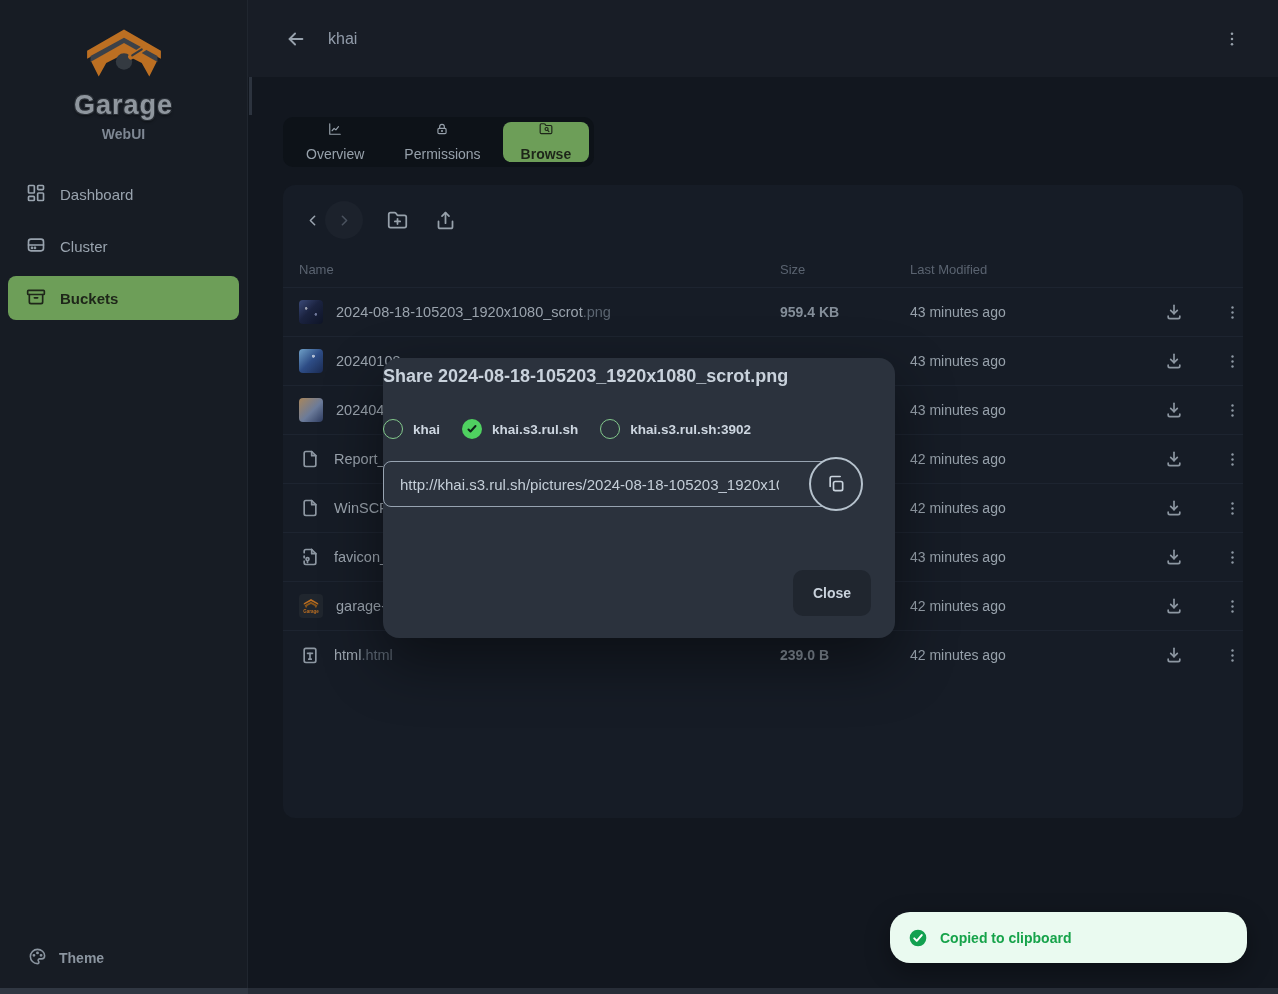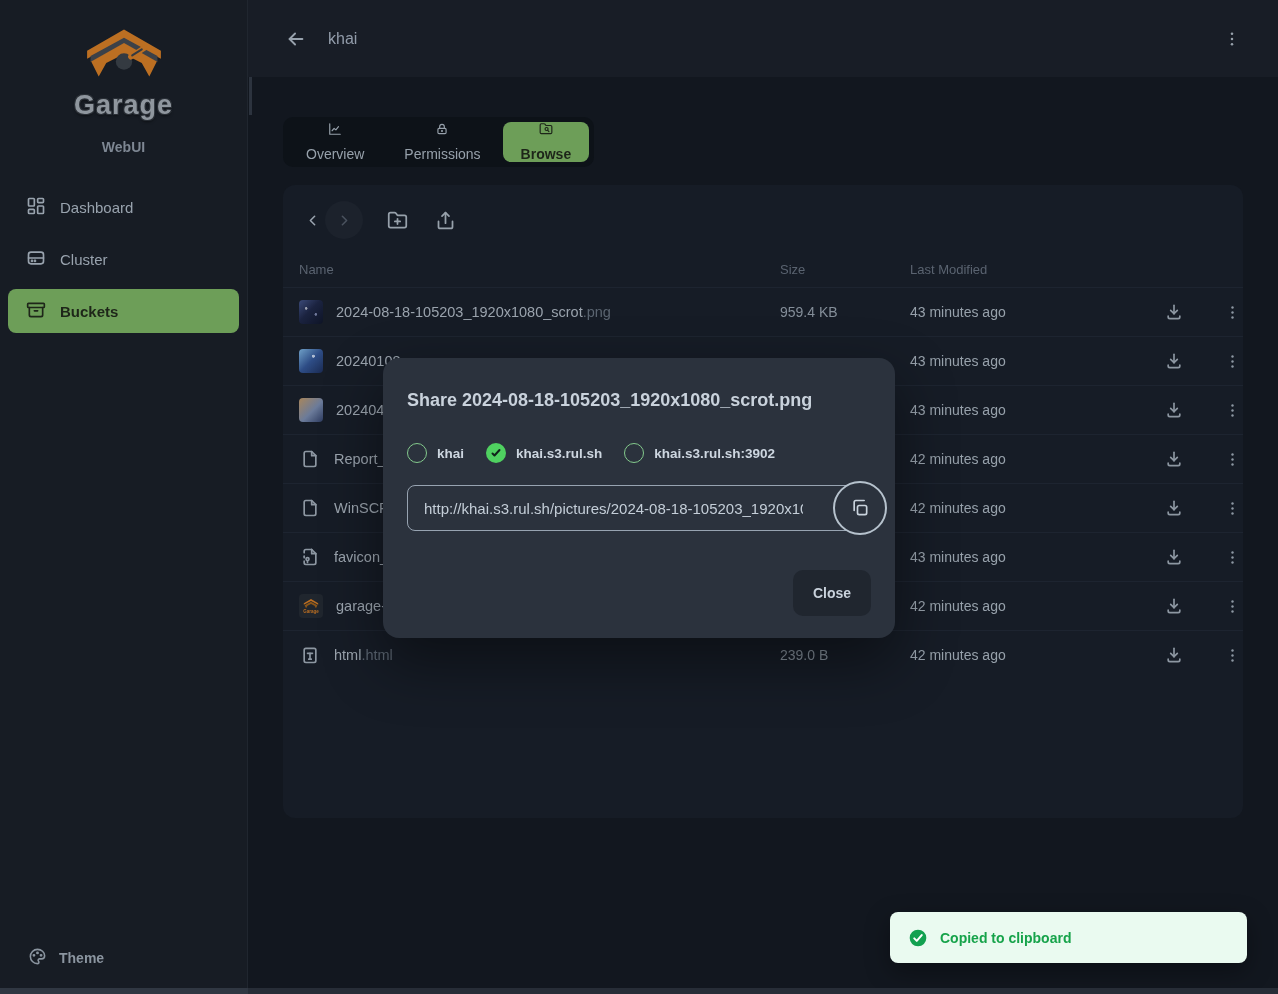--- a/index.html
+++ b/index.html
@@ -6,21 +6,21 @@
     font-family:"Liberation Sans",sans-serif;background:#12171f;}
   *{box-sizing:border-box;}
   .app{display:flex;width:1278px;height:994px;}
 
   
   .sidebar{width:248px;height:100%;background:#171c24;border-right:1px solid #20262f;
     position:relative;flex:none;}
   .logo-block{padding-top:24px;display:flex;flex-direction:column;align-items:center;}
   .logo-name{margin-top:6px;font-size:27px;font-weight:700;letter-spacing:1px;color:#8f969e;
     text-shadow:-1px -1px 0 #2a2f36,1px -1px 0 #2a2f36,-1px 1px 0 #2a2f36,1px 1px 0 #2a2f36,0 2px 3px rgba(0,0,0,.5);}
-  .logo-sub{margin-top:18px;font-size:14px;font-weight:700;color:#7e8793;}
+  .logo-sub{margin-top:5px;font-size:14px;font-weight:700;color:#7e8793;}
   .nav{margin-top:30px;display:flex;flex-direction:column;gap:8px;padding:0 8px;}
   .nav-item{height:44px;border-radius:8px;display:flex;align-items:center;gap:14px;
     padding:0 18px;color:#99a3ae;font-size:15px;cursor:pointer;}
   .nav-item svg{width:20px;height:20px;flex:none;}
   .nav-item.active{background:#6d9e58;color:#1e2619;font-weight:600;}
   .theme-row{position:absolute;left:0;right:4px;bottom:16px;height:40px;display:flex;
     align-items:center;gap:12px;padding:0 28px;color:#8b95a0;font-size:14px;font-weight:600;cursor:pointer;}
   .theme-row svg{width:19px;height:19px;}
 
   
@@ -61,60 +61,60 @@
 
   
   .table{margin-top:12px;}
   .thead,.row{display:grid;grid-template-columns:481px 130px 253px 80px;
     align-items:center;padding:0 16px;}
   .thead{height:36px;font-size:13px;font-weight:400;color:#5a6370;}
   .row{height:49px;border-top:1px solid #1d2430;font-size:14px;}
   .cell-name{display:flex;align-items:center;gap:13px;min-width:0;overflow:hidden;white-space:nowrap;}
   .fname{color:#9aa3ad;font-size:14.5px;}
   .fext{color:#5a6470;font-size:14.5px;}
-  .cell-size{color:#848e99;}
+  .cell-size{color:#848e99;font-weight:bold;}
   .cell-mod{color:#97a1ab;}
   .cell-actions{display:flex;align-items:center;justify-content:space-between;}
   .row-icon{color:#8d97a2;width:22px;height:22px;flex:none;display:flex;align-items:center;justify-content:center;}
   .thumb{width:24px;height:24px;border-radius:4px;flex:none;}
   .thumb1{background:
     radial-gradient(circle at 30% 35%,rgba(255,255,255,.55) 0 1px,transparent 1.6px),
     radial-gradient(circle at 70% 60%,rgba(200,210,255,.5) 0 1px,transparent 1.6px),
     linear-gradient(135deg,#3b4a78 0%,#1b2340 45%,#0e1426 100%);}
   .thumb2{background:
     radial-gradient(circle at 60% 30%,rgba(255,255,255,.6) 0 1.2px,transparent 1.8px),
     linear-gradient(135deg,#6fa0c8 0%,#2e4d86 50%,#1a2a52 100%);}
   .thumb3{background:linear-gradient(135deg,#a8865c 0%,#6b7b9a 55%,#2e3c60 100%);}
   .thumb-garage{background:#20262e;display:flex;flex-direction:column;align-items:center;
     justify-content:center;gap:1px;}
   .thumb-garage .mini-word{font-size:4.5px;color:#bc6f22;font-weight:700;line-height:1;}
 
   
   .modal{position:fixed;left:383px;top:358px;width:512px;height:280px;background:#2b323d;
-    border-radius:16px;box-shadow:0 24px 60px rgba(0,0,0,.45);padding:24px;z-index:50;}
+    border-radius:16px;box-shadow:0 24px 60px rgba(0,0,0,.45);z-index:50;}
   .modal-title{margin-top:8px;font-size:18px;font-weight:600;color:#c9d2dc;}
   .radio-row{margin-top:32px;display:flex;align-items:center;gap:22px;}
   .radio-opt{display:flex;align-items:center;gap:10px;cursor:pointer;}
   .radio-circle{width:20px;height:20px;border-radius:50%;border:1.5px solid #83c98c;flex:none;}
   .radio-circle.checked{border:none;background:#4fd160;display:flex;align-items:center;justify-content:center;}
   .radio-label{font-size:13.5px;font-weight:700;color:#cdd6e0;}
   .url-wrap{margin-top:22px;position:relative;width:467px;}
   .url-input{width:100%;height:46px;background:transparent;border:1px solid #97a3b1;
     border-radius:8px;padding:0 70px 0 16px;font-size:15px;color:#c4ced8;
     font-family:"Liberation Sans",sans-serif;outline:none;white-space:nowrap;overflow:hidden;}
   .copy-btn{position:absolute;right:-13px;top:50%;transform:translateY(-50%);width:54px;height:54px;
     border-radius:50%;border:2px solid #b6c2cd;background:#2b323d;display:flex;align-items:center;
     justify-content:center;color:#c9d3dd;cursor:pointer;}
   .close-btn{position:absolute;right:24px;bottom:22px;background:#20262f;border:none;
     border-radius:10px;padding:15px 20px;font-size:14px;font-weight:700;color:#c9d2dc;
     font-family:"Liberation Sans",sans-serif;cursor:pointer;}
 
   
   .toast{position:fixed;right:31px;bottom:31px;width:357px;height:51px;background:#eafaf0;
-    border-radius:8px;box-shadow:0 8px 24px rgba(0,0,0,.35);display:flex;align-items:center;
+    border-radius:20px;box-shadow:0 8px 24px rgba(0,0,0,.35);display:flex;align-items:center;
     gap:12px;padding:0 18px;z-index:60;}
   .toast-text{font-size:14px;font-weight:700;color:#16a34a;}
 
   
   .hscroll{position:fixed;left:0;right:0;bottom:0;height:6px;background:#272d37;z-index:70;}
   .hscroll-left{position:absolute;left:0;top:0;width:248px;height:6px;background:#303742;}
   .vthumb{position:fixed;left:249px;top:77px;width:3px;height:38px;background:#2c333e;z-index:70;}
 </style>
 </head>
 <body>

